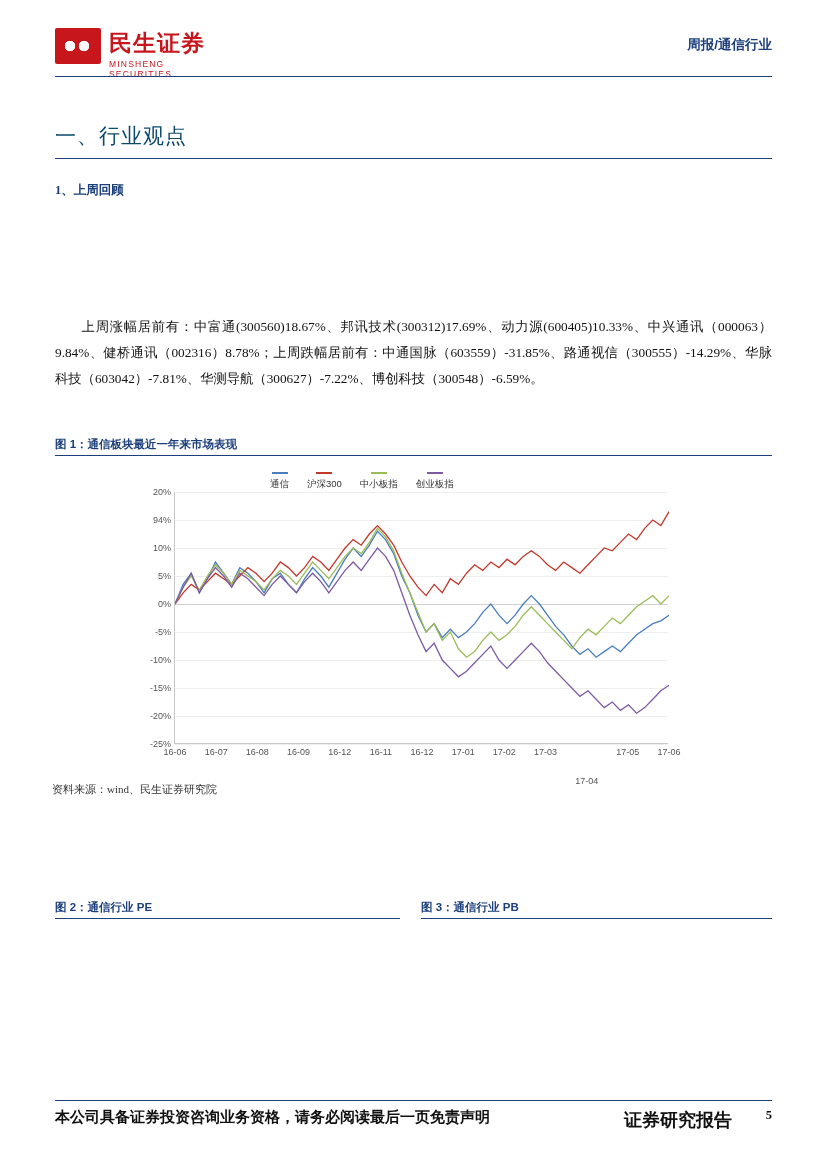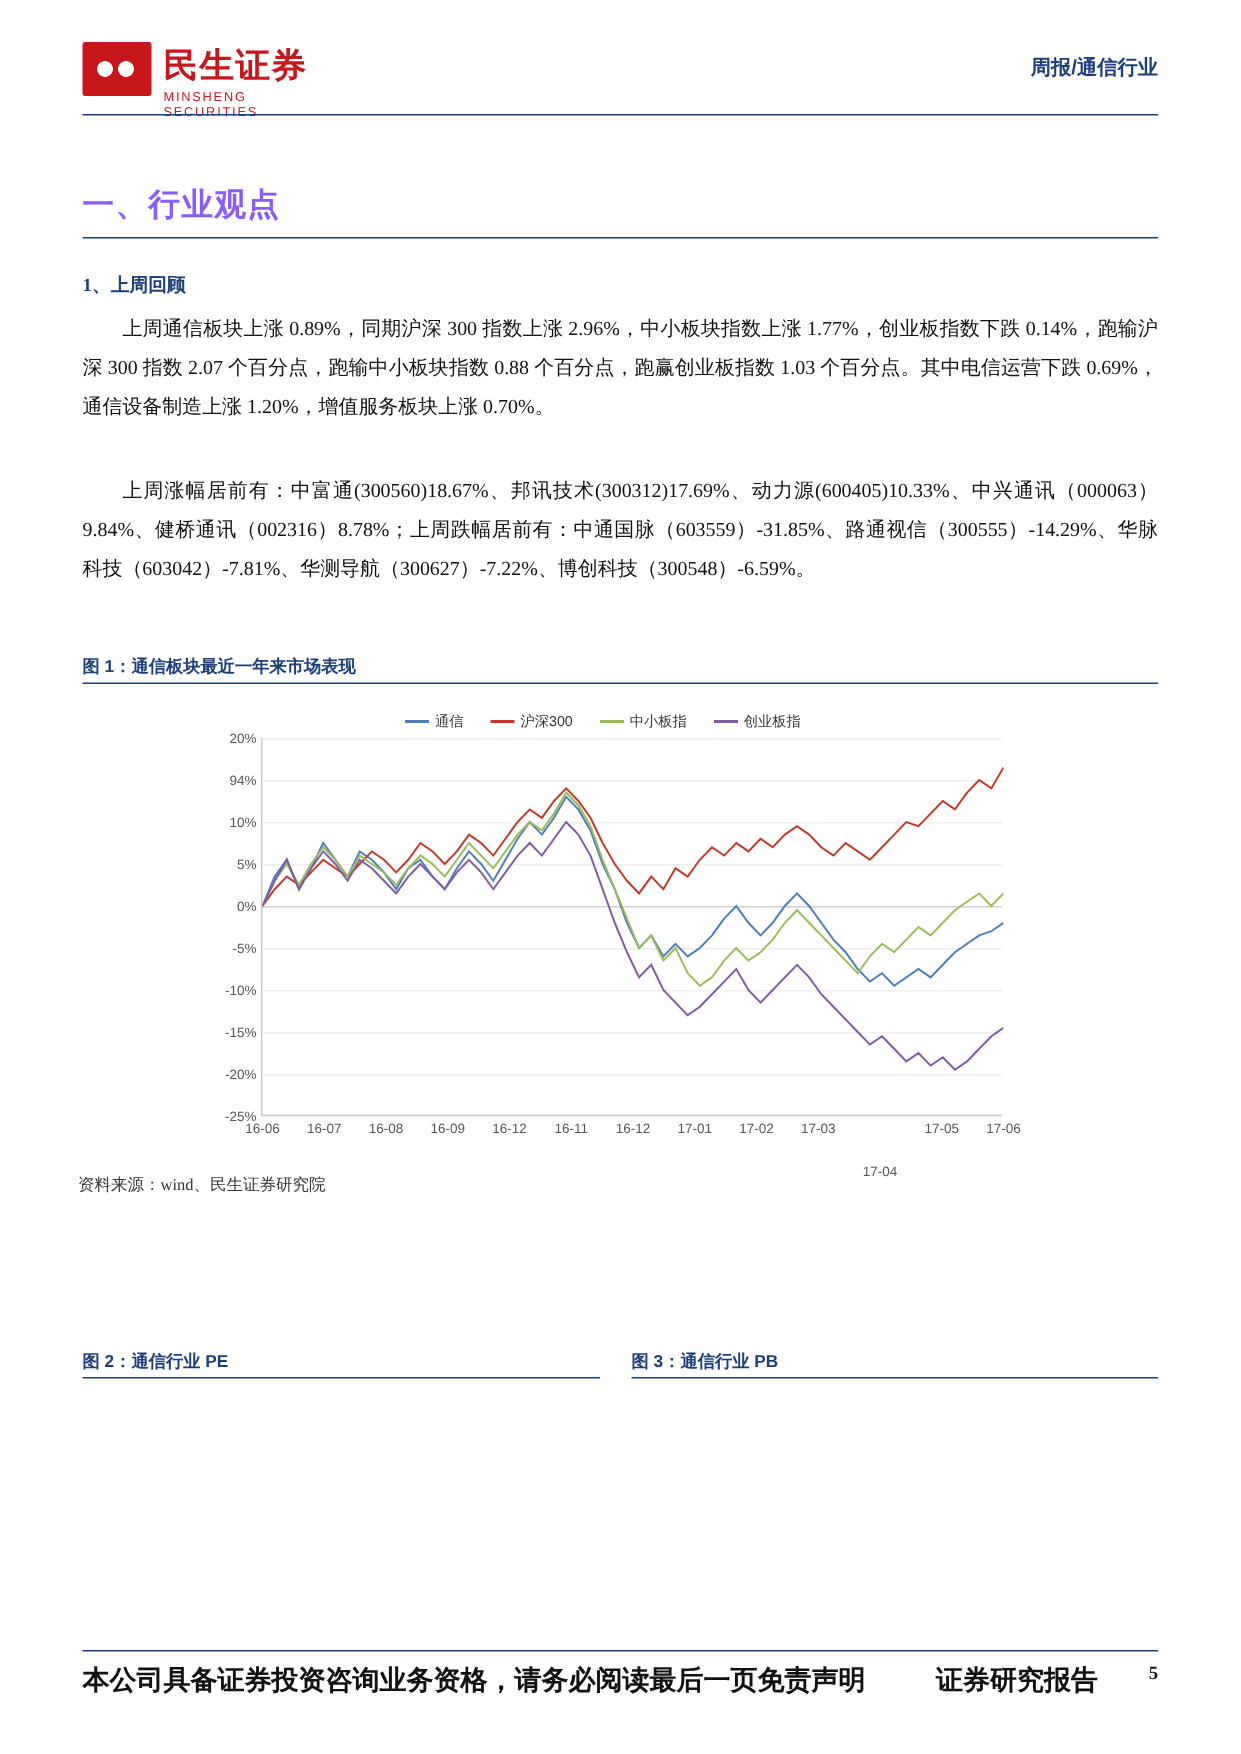--- a/index.html
+++ b/index.html
@@ -50,21 +50,21 @@
     font-family:"Liberation Sans", sans-serif;
     font-size:13.5px; font-weight:bold; color:#1c3f7c;
   }
   .header-rule {
     position:absolute; left:55px; top:76px; width:717px; height:0;
     border-top:1.6px solid #1c3f7c;
   }
   
   .sec-title {
     position:absolute; left:55px; top:122px;
-    font-size:21px; font-weight:bold; color:#8b5cf6;
+    font-size:21px; font-weight:normal; color:#0c4a6e;
     letter-spacing:1px;
   }
   .sec-title-rule {
     position:absolute; left:55px; top:158px; width:717px; height:0;
     border-top:1.3px solid #1c3f7c;
   }
   .sub-title {
     position:absolute; left:55px; top:182px;
     font-size:12.5px; font-weight:bold; color:#1c3f7c;
   }
@@ -101,21 +101,21 @@
   
   .chart-wrap {
     position:absolute; left:130px; top:460px; width:560px; height:320px;
   }
   .legend {
     position:absolute; left:140px; top:14px; width:300px; height:14px;
     display:flex; gap:18px; align-items:center;
     font-family:"Liberation Sans", sans-serif;
     font-size:9.5px; color:#333;
   }
-  .legend-item { display:flex; align-items:center; gap:4px; }
+  .legend-item { display:flex; align-items:center; gap:4px;flex-direction:column; }
   .legend-swatch { width:16px; height:2px; display:inline-block; }
   .plot {
     position:absolute; left:44px; top:32px; width:494px; height:252px;
     border-left:1px solid #c9c9c9;
     border-bottom:1px solid #c9c9c9;
     box-sizing:border-box;
   }
   .ylab {
     position:absolute; right:100%; margin-right:4px;
     transform:translateY(-50%);
@@ -134,21 +134,21 @@
     font-size:9px; color:#555; white-space:nowrap;
   }
   .plot svg { position:absolute; left:0; top:0; }
   
   .footer-rule {
     position:absolute; left:55px; top:1100px; width:717px; height:0;
     border-top:1.6px solid #1c3f7c;
   }
   .footer-left {
     position:absolute; left:55px; top:1108px;
-    font-size:18px; font-weight:bold; color:#111;
+    font-size:15px; font-weight:bold; color:#111;
   }
   .footer-right {
     position:absolute; right:95px; top:1108px;
     font-size:18px; font-weight:bold; color:#111;
   }
   .footer-page {
     position:absolute; right:55px; top:1108px;
     font-size:12.5px; font-weight:bold; color:#111;
   }
 </style>
@@ -164,21 +164,20 @@
       <div class="logo-en">MINSHENG SECURITIES</div>
     </div>
     <div class="header-right">周报/通信行业</div>
   </div>
   <div class="header-rule"></div>
 
   <div class="sec-title">一、行业观点</div>
   <div class="sec-title-rule"></div>
   <div class="sub-title">1、上周回顾</div>
 
-  <div class="para" id="p1">上周通信板块上涨 0.89%，同期沪深 300 指数上涨 2.96%，中小板块指数上涨 1.77%，创业板指数下跌 0.14%，跑输沪深 300 指数 2.07 个百分点，跑输中小板块指数 0.88 个百分点，跑赢创业板指数 1.03 个百分点。其中电信运营下跌 0.69%，通信设备制造上涨 1.20%，增值服务板块上涨 0.70%。</div>
   <div class="para" id="p2">上周涨幅居前有：中富通(300560)18.67%、邦讯技术(300312)17.69%、动力源(600405)10.33%、中兴通讯（000063）9.84%、健桥通讯（002316）8.78%；上周跌幅居前有：中通国脉（603559）-31.85%、路通视信（300555）-14.29%、华脉科技（603042）-7.81%、华测导航（300627）-7.22%、博创科技（300548）-6.59%。</div>
 
   <div class="fig-cap" id="fig1cap">图 1：通信板块最近一年来市场表现</div>
   <div class="fig-cap-rule" id="fig1rule"></div>
 
   <div class="chart-wrap">
     <div class="legend" id="legend">
         <div class="legend-item">
           <span class="legend-swatch" style="background: rgb(74, 126, 187);"></span>
           <span>通信</span>

